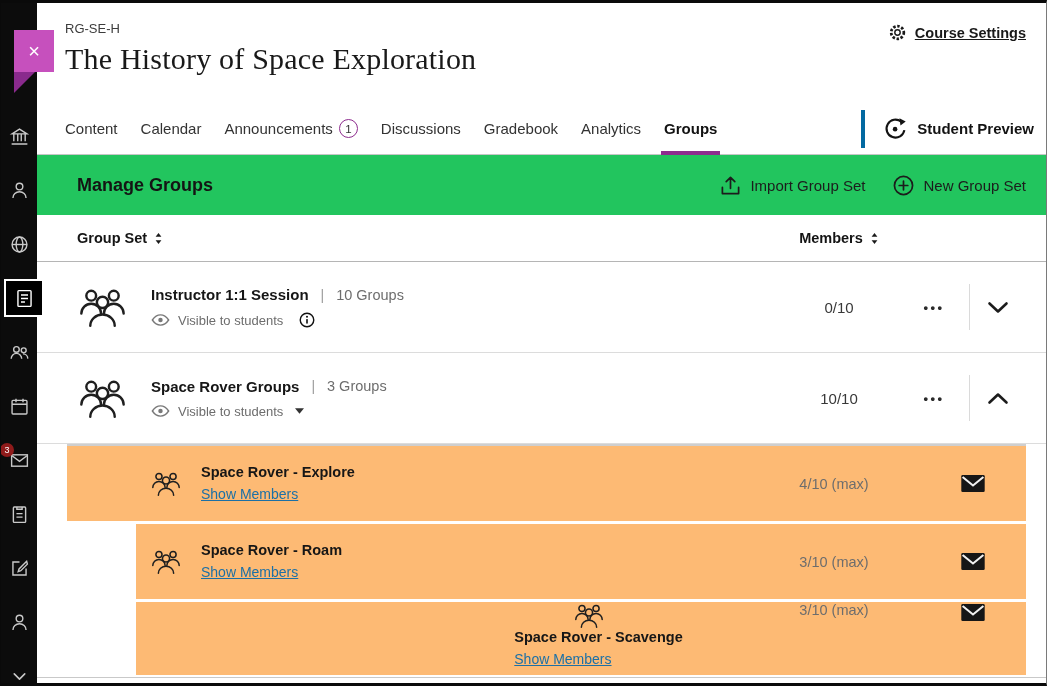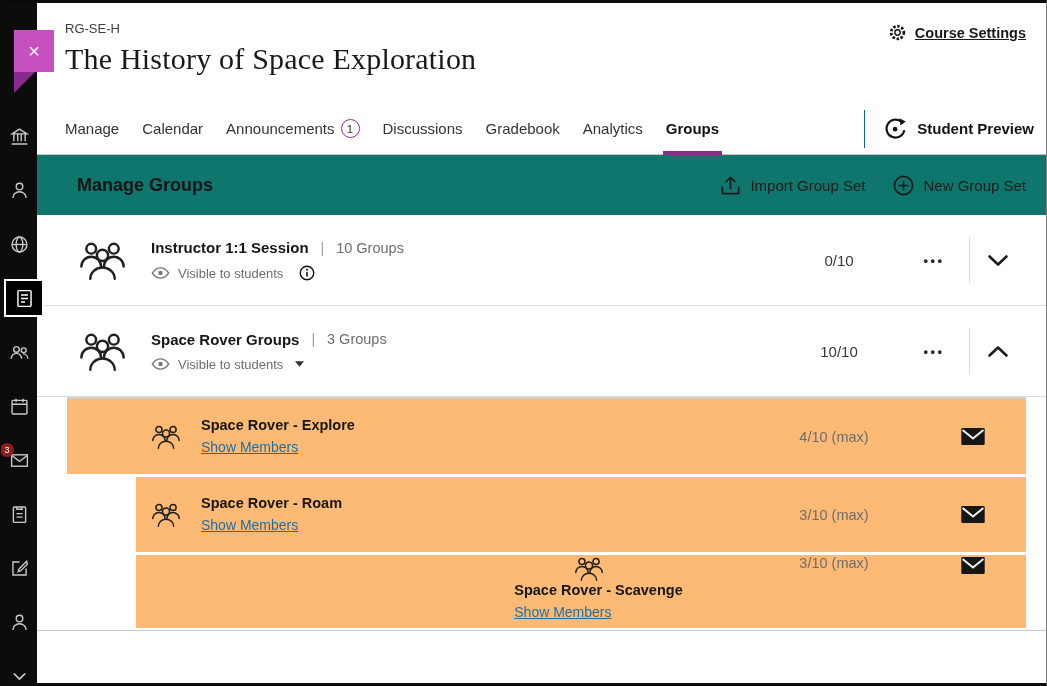--- a/index.html
+++ b/index.html
@@ -44,24 +44,24 @@
     align-items: stretch; padding-left: 28px; column-gap: 23px; flex: 0 0 auto; }
   .tab { position: relative; display: flex; align-items: center; gap: 6px; font-size: 15px;
     color: #333; cursor: pointer; white-space: nowrap; }
   .tab.active { font-weight: 700; color: #121212; }
   .tab.active::after { content: ""; position: absolute; left: -3px; right: -3px; bottom: -1px;
     height: 4px; background: #8e2c8e; }
   .tab-badge { width: 19px; height: 19px; border: 1px solid #8e2c8e; border-radius: 50%;
     font-size: 11.5px; color: #333; display: flex; align-items: center; justify-content: center; }
   .student-preview { margin-left: auto; align-self: center; height: 38px; display: flex;
     align-items: center; gap: 9px; padding: 0 12px 0 18px; font-size: 15px; font-weight: 700;
-    color: #131313; border-left: 1px solid #0369a1; cursor: pointer; }
+    color: #131313; border-left: 4px solid #0369a1; cursor: pointer; }
   .student-preview svg { width: 25px; height: 25px; }
   
-  .manage-bar { height: 60px; background: #0f766e; display: flex; align-items: center;
+  .manage-bar { height: 60px; background: #22c55e; display: flex; align-items: center;
     padding: 0 20px 0 40px; flex: 0 0 auto; }
   .manage-title { font-size: 18px; font-weight: 700; color: #141414; }
   .manage-actions { margin-left: auto; display: flex; align-items: center; gap: 28px; }
   .action { display: flex; align-items: center; gap: 9px; font-size: 15px; color: #1c1c1c; cursor: pointer; }
   .action svg { width: 21px; height: 21px; }
   
   .grid { display: grid; grid-template-columns: 86px 1fr 120px 70px 1px 56px; align-items: center; }
   .thead { height: 47px; padding: 0 20px 0 28px; border-bottom: 1px solid #b5b5b5; flex: 0 0 auto; }
   .th { font-size: 14.5px; font-weight: 700; color: #141414; display: flex; align-items: center;
     gap: 7px; cursor: pointer; }
@@ -296,21 +296,21 @@
       <div class="course-settings">
         <svg>
             <use href="#i-gear"></use>
           </svg>
         <span>Course Settings</span>
       </div>
     </header>
 
     <nav class="tabbar">
       <div class="tab">
-          <span>Manage</span>
+          <span>Content</span>
         </div>
       <div class="tab">
           <span>Calendar</span>
         </div>
       <div class="tab">
         <span>Announcements</span>
         <span class="tab-badge">1</span>
       </div>
       <div class="tab">
           <span>Discussions</span>
@@ -343,20 +343,34 @@
         </div>
         <div class="action">
           <svg>
               <use href="#i-plus"></use>
             </svg>
           <span>New Group Set</span>
         </div>
       </div>
     </div>
 
+    <div class="thead grid">
+      <div class="th th-group">
+        <span>Group Set</span>
+        <svg class="sort-icon">
+            <use href="#i-sort"></use>
+          </svg>
+      </div>
+      <div class="th th-members">
+        <span>Members</span>
+        <svg class="sort-icon">
+            <use href="#i-sort"></use>
+          </svg>
+      </div>
+    </div>
 
     <div class="grow grid">
       <svg class="row-icon">
           <use href="#i-group"></use>
         </svg>
       <div class="row-main">
         <div class="row-line1">
           <span class="row-name">Instructor 1:1 Session</span>
           <span class="row-sep">|</span>
           <span class="row-count">10 Groups</span>

